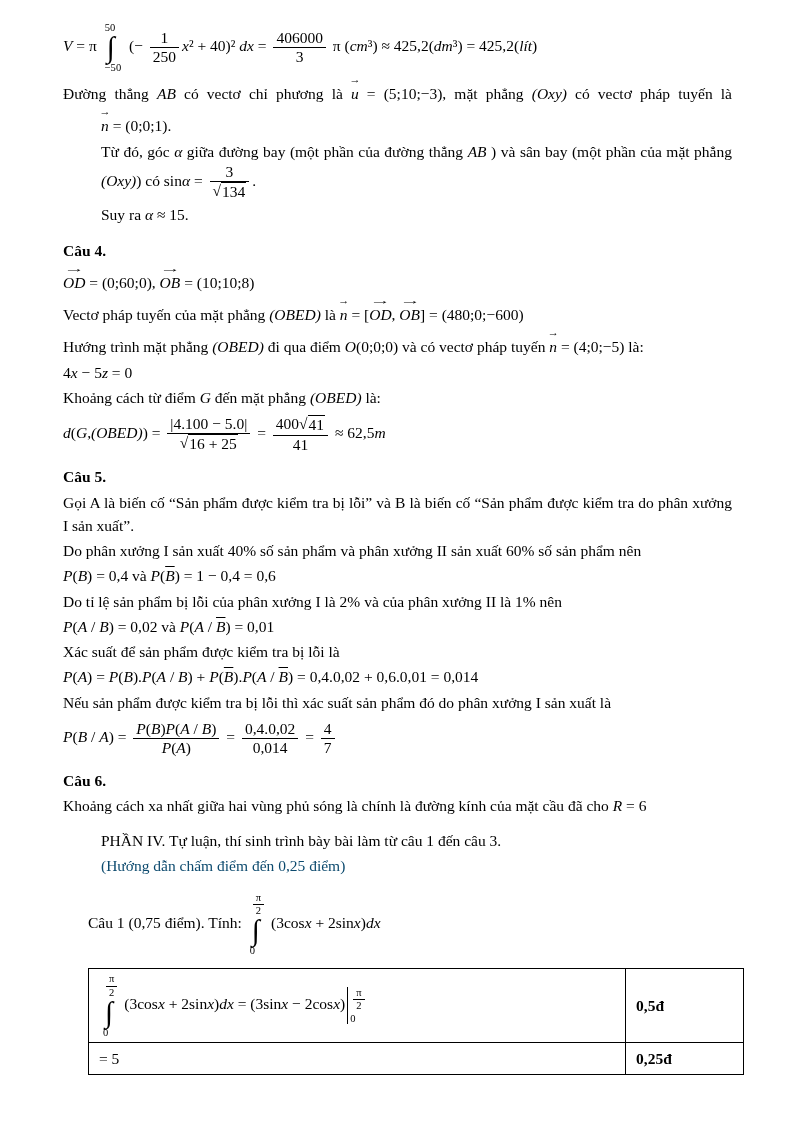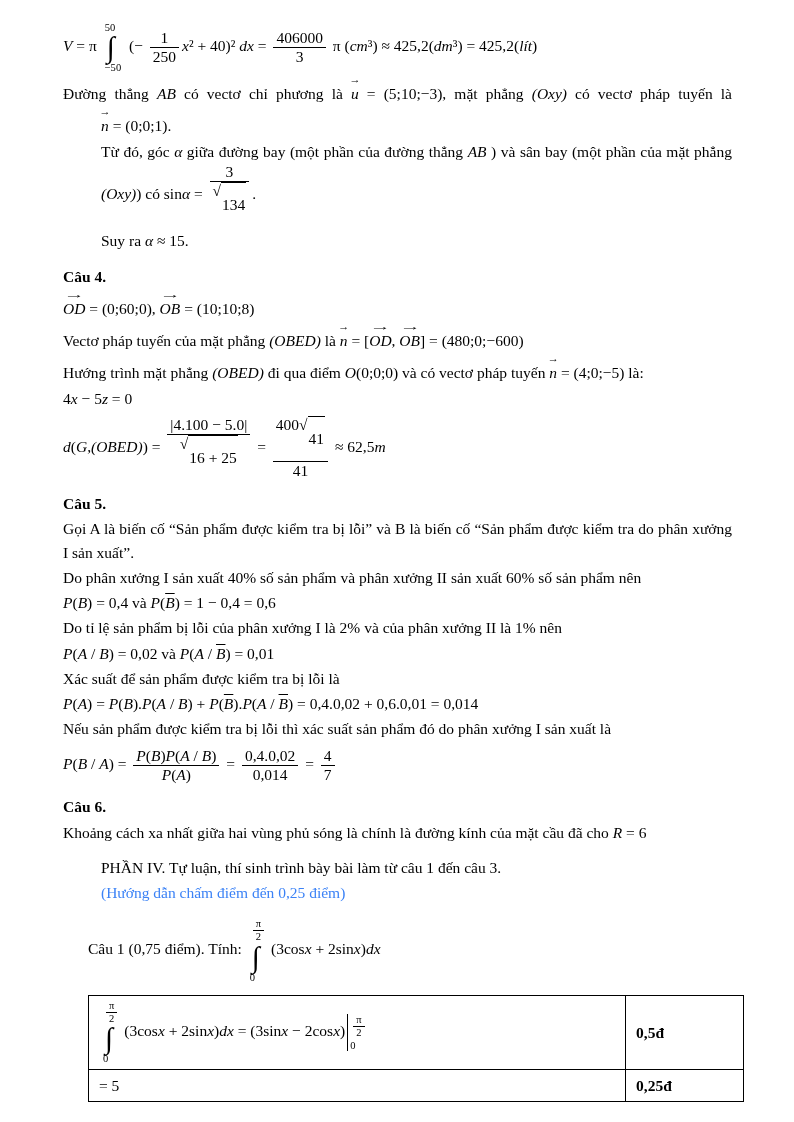--- a/index.html
+++ b/index.html
@@ -16,21 +16,21 @@
   .vol{margin-left:60px;margin-top:4px;margin-bottom:12px}
   .formula{margin:6px 0}
   .vecline{margin-top:9px}
   .red{margin-left:38px}
   .c1line{margin:14px 0 10px 25px}
   .frac{display:inline-flex;flex-direction:column;vertical-align:middle;text-align:center;line-height:1.15;margin:0 3px}
   .frac .num{border-bottom:1px solid #000;padding:0 3px;display:block}
   .frac .den{padding:0 3px;display:block}
   .sqrt{display:inline-flex;align-items:flex-start}
   .sqrt .rt{line-height:1.1}
-  .sqrt .rad{border-top:1px solid #000;line-height:1.2;padding:13px 1px}
+  .sqrt .rad{border-top:1px solid #000;line-height:1.2;padding:0 1px}
   .intg{display:inline-flex;flex-direction:column;vertical-align:middle;line-height:1;margin:0 4px}
   .intg .lim{font-size:0.68em;line-height:1.1}
   .intg .isym{font-size:1.9em;line-height:0.95;padding:0 2px}
   .vec{display:inline-block;position:relative}
   .vec .vec-a{position:absolute;top:-0.72em;left:50%;transform:translateX(-50%);font-size:0.72em;line-height:1}
   .vec.wide .vec-a{transform:translateX(-50%) scaleX(1.9)}
   .obar{text-decoration:overline}
   .eval{display:inline-flex;align-items:stretch;vertical-align:middle;min-height:2.4em;margin-left:2px}
   .eval .ebar{border-left:1.4px solid #000}
   .eval .elims{display:inline-flex;flex-direction:column;justify-content:space-between;font-size:0.68em;padding-left:2px;line-height:1.1}
@@ -64,20 +64,21 @@
             <span class="rad"><span>134</span></span>
           </span></span>
       </span><span>.</span></p>
   <p class="ind"><span>Suy ra </span><span class="it">α</span><span> ≈ 15.</span></p>
 
   <div class="h">Câu 4.</div>
   <p class="vecline"><span class="vec wide"><span class="vec-a">→</span><span class="it">OD</span></span><span> = (0;60;0), </span><span class="vec wide"><span class="vec-a">→</span><span class="it">OB</span></span><span> = (10;10;8)</span></p>
   <p class="vecline"><span>Vectơ pháp tuyến của mặt phẳng </span><span class="it">(OBED)</span><span> là </span><span class="vec"><span class="vec-a">→</span><span class="it">n</span></span><span> = [</span><span class="vec wide"><span class="vec-a">→</span><span class="it">OD</span></span><span>, </span><span class="vec wide"><span class="vec-a">→</span><span class="it">OB</span></span><span>] = (480;0;−600)</span></p>
   <p class="vecline"><span>Hướng trình mặt phẳng </span><span class="it">(OBED)</span><span> đi qua điểm </span><span class="it">O</span><span>(0;0;0) và có vectơ pháp tuyến </span><span class="vec"><span class="vec-a">→</span><span class="it">n</span></span><span> = (4;0;−5) là:</span></p>
   <p><span>4</span><span class="it">x</span><span> − 5</span><span class="it">z</span><span> = 0</span></p>
+  <p><span>Khoảng cách từ điểm </span><span class="it">G</span><span> đến mặt phẳng </span><span class="it">(OBED)</span><span> là:</span></p>
   <p class="formula"><span class="it">d</span><span>(</span><span class="it">G</span><span>,</span><span class="it">(OBED)</span><span>) = </span><span class="frac">
         <span class="num"><span>|4.100 − 5.0|</span></span>
         <span class="den"><span class="sqrt">
             <span class="rt">√</span>
             <span class="rad"><span>16 + 25</span></span>
           </span></span>
       </span><span> = </span><span class="frac">
         <span class="num"><span>400</span><span class="sqrt">
             <span class="rt">√</span>
             <span class="rad"><span>41</span></span>
@@ -102,21 +103,21 @@
         <span class="den"><span>0,014</span></span>
       </span><span> = </span><span class="frac">
         <span class="num"><span>4</span></span>
         <span class="den"><span>7</span></span>
       </span></p>
 
   <div class="h">Câu 6.</div>
   <p><span>Khoảng cách xa nhất giữa hai vùng phủ sóng là chính là đường kính của mặt cầu đã cho </span><span class="it">R</span><span> = 6</span></p>
 
   <p class="ind" style="margin-top:12px"><span class="bd">PHẦN IV.</span><span> Tự luận, thí sinh trình bày bài làm từ câu 1 đến câu 3.</span></p>
-  <p class="red" style="color: #3b82f6;"><span>(Hướng dẫn chấm  điểm đến 0,25 điểm)</span></p>
+  <p class="red" style="color: #0c4a6e;"><span>(Hướng dẫn chấm  điểm đến 0,25 điểm)</span></p>
 
   <p class="c1line"><span class="bd">Câu 1</span><span> (0,75 điểm). Tính: </span><span class="intg">
         <span class="lim"><span class="frac">
             <span class="num"><span>π</span></span>
             <span class="den"><span>2</span></span>
           </span></span>
         <span class="isym">∫</span>
         <span class="lim"><span>0</span></span>
       </span><span>(3cos</span><span class="it">x</span><span> + 2sin</span><span class="it">x</span><span>)</span><span class="it">dx</span></p>
 

